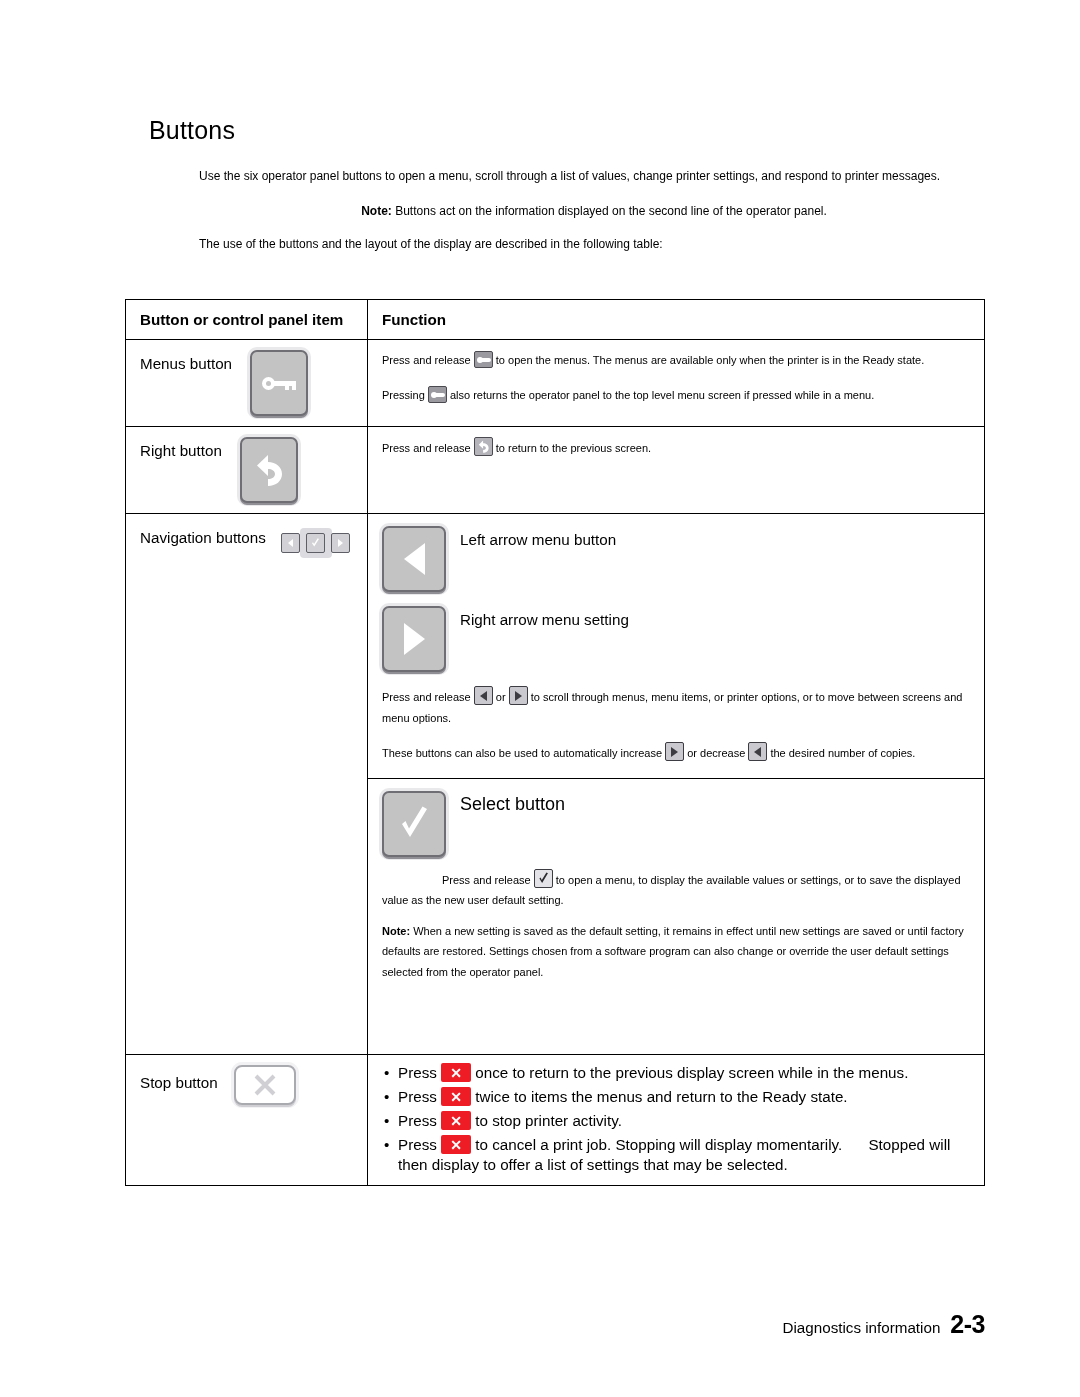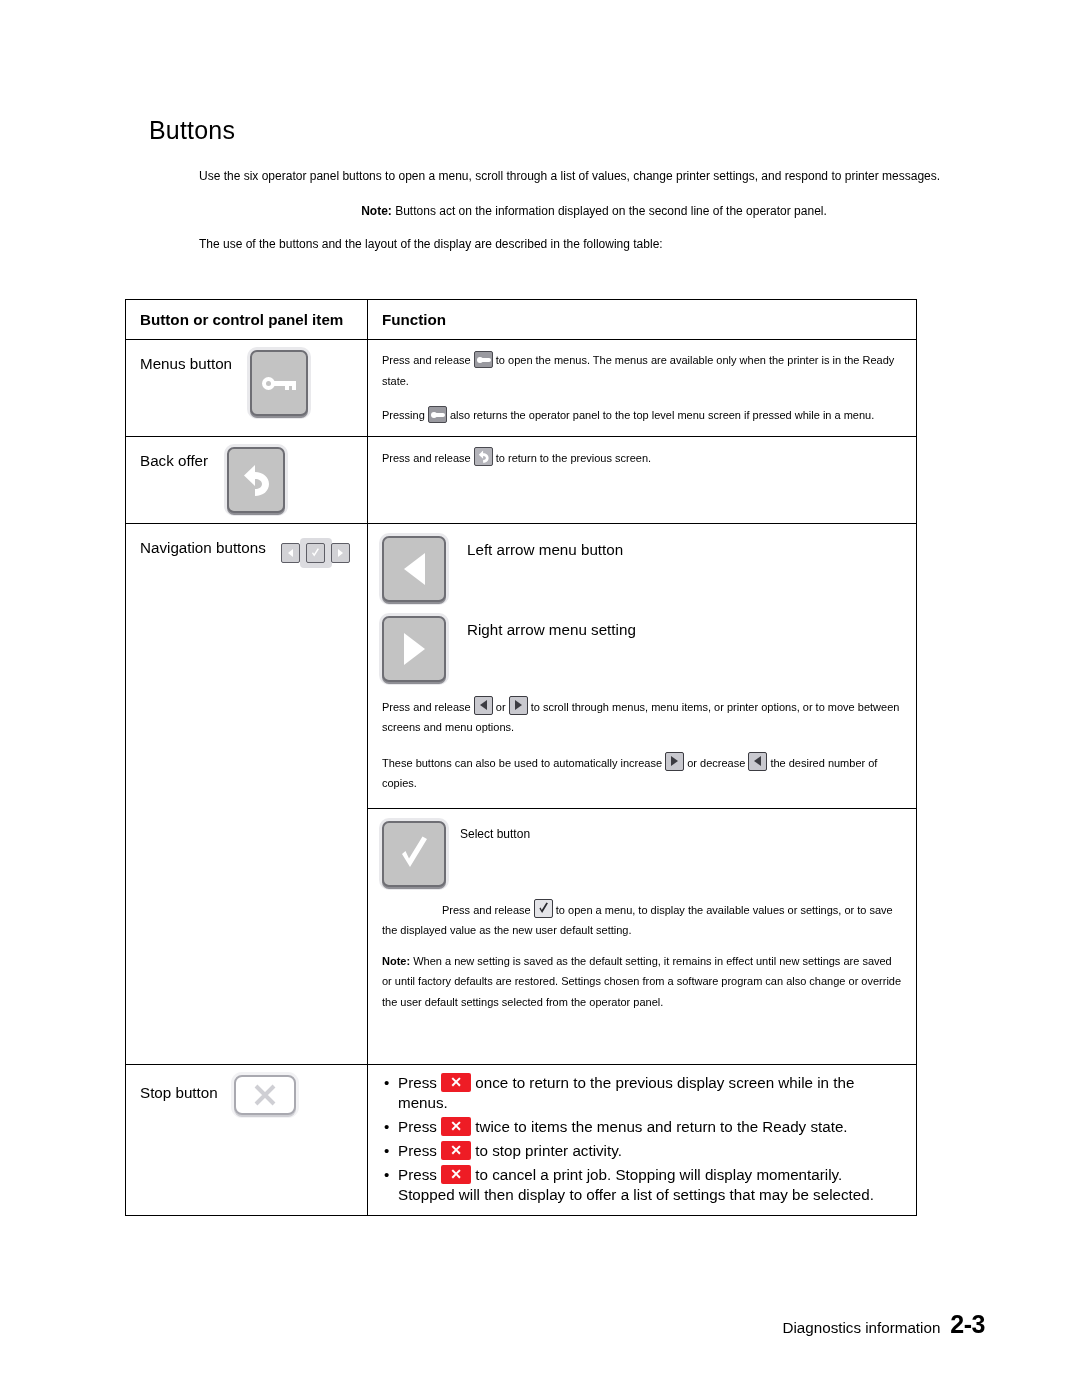--- a/index.html
+++ b/index.html
@@ -47,21 +47,21 @@
     line-height: 17px;
   }
   .intro p.note-line { margin-bottom: 16px; text-align: center; }
   .b { font-weight: bold; }
 
   
   .tbl {
     position: absolute;
     left: 125px;
     top: 299px;
-    width: 792px;
+    width: 860px;
     border: 1.5px solid #000;
     box-sizing: border-box;
   }
   .trow {
     display: flex;
     border-bottom: 1.5px solid #000;
     box-sizing: border-box;
   }
   .trow:last-child { border-bottom: none; }
   .c1 {
@@ -318,38 +318,38 @@
     border-top: 1.5px solid #000;
   }
 
   
   .navblk {
     padding: 12px 14px 10px 14px;
   }
   .navblk .rowitem {
     display: flex;
     align-items: flex-start;
-    gap: 21px;
+    gap: 14px;
     margin-bottom: 14px;
   }
   .navblk .rowitem .lbl {
     font-size: 15.2px;
     line-height: 20px;
     padding-top: 4px;
   }
 
   
   .selblk { padding: 12px 14px 10px 14px; }
   .selblk .toprow {
     display: flex;
     align-items: flex-start;
     gap: 14px;
   }
   .selblk .toprow .lbl {
-    font-size: 12px;
+    font-size: 18px;
     line-height: 20px;
     padding-top: 3px;
   }
 
   
   .bullets { margin: 0; padding: 0; list-style: none; }
   .bullets li {
     font-size: 15.2px;
     line-height: 20px;
     margin: 0 0 4px 0;
@@ -422,21 +422,21 @@
         <p class="fn">
           <span>Pressing</span>
           <span class="ico ico-menus"><span class="mk"></span></span>
           <span>also returns the operator panel to the top level menu screen if pressed while in a menu.</span>
         </p>
       </div>
     </div>
 
     <div class="trow">
       <div class="c1" style="min-height:86px;">
-        <span class="cell-label" style="padding-top:4px;">Back offer</span>
+        <span class="cell-label" style="padding-top:4px;">Right button</span>
         <span class="keybtn btn-back" style="margin-left:14px;">
           <span class="glyph">
             <svg class="back-ico" viewBox="0 0 34 38" xmlns="http://www.w3.org/2000/svg">
               <path d="M16 4 L16 11 C24 11 30 16 30 23 C30 30 24 35 16 35 L16 28 C20 28 23 26 23 23 C23 20 20 18 16 18 L16 25 L5 14.5 Z" fill="#ffffff"></path>
             </svg>
           </span>
         </span>
       </div>
       <div class="c2">
         <p class="fn">

